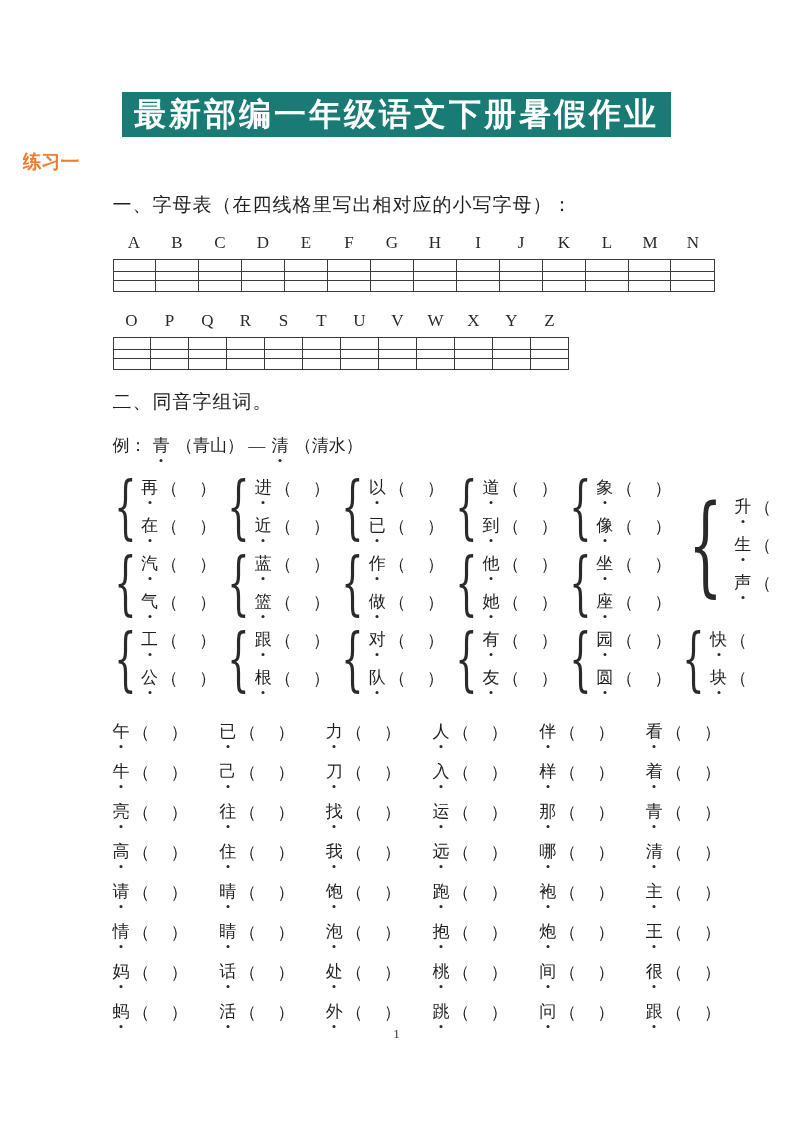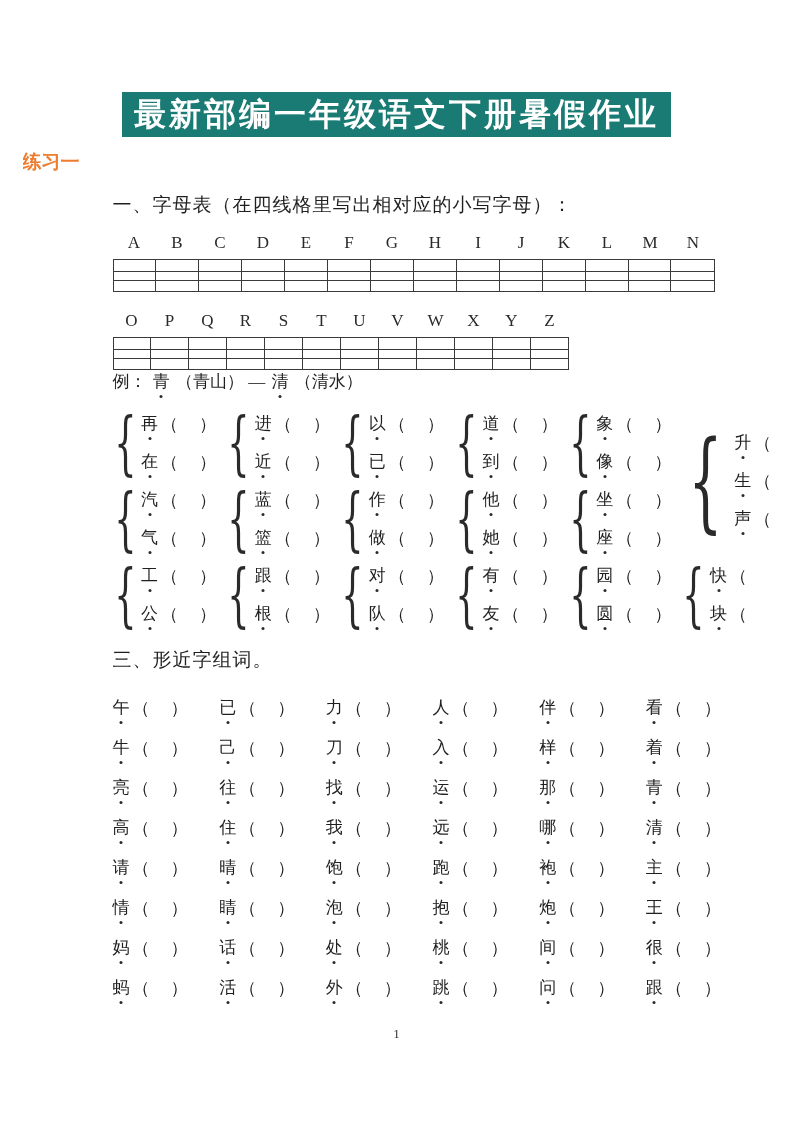--- a/index.html
+++ b/index.html
@@ -69,21 +69,21 @@
   }
   .zh::after {
     content: ""; position: absolute;
     left: 50%; bottom: -6px; transform: translateX(-50%);
     width: 3px; height: 3px; border-radius: 50%;
     background: #2a2a2a;
   }
   .paren { font-size: 17px; margin-left: 3px; white-space: pre; }
 
   
-  .example { font-size: 17px; }
+  .example { margin-top: 19px; font-size: 17px; }
   .example .seg { font-size: 17px; }
   .example .zh { margin: 0 2px; }
 
   
   .s2-grid {
     display: grid;
     grid-template-columns: repeat(6, 1fr);
     width: 648px;
     margin-left: -10px;
     margin-top: 12px;
@@ -193,20 +193,21 @@
       <div class="cell"></div>
       <div class="cell"></div>
       <div class="cell"></div>
       <div class="cell"></div>
       <div class="cell"></div>
       <div class="cell"></div>
       <div class="cell"></div>
       <div class="cell"></div>
     </div>
 
+    <div class="heading h2">二、同音字组词。</div>
 
     <div class="example">
       <span class="seg">例：</span>
       <span class="zh">青</span>
       <span class="seg">（青山）</span>
       <span class="seg">—</span>
       <span class="zh">清</span>
       <span class="seg">（清水）</span>
     </div>
 
@@ -418,21 +419,20 @@
             </div>
           <div class="gline">
               <span class="zh">块</span>
               <span class="paren">（　 ）</span>
             </div>
         </div>
       </div>
 
     </div>
 
-    <div class="heading h3">三、形近字组词。</div>
 
     <div class="s3-grid">
       <div class="xcell">
           <span class="zh">午</span>
           <span class="paren">（　 ）</span>
         </div>
       <div class="xcell">
           <span class="zh">已</span>
           <span class="paren">（　 ）</span>
         </div>

